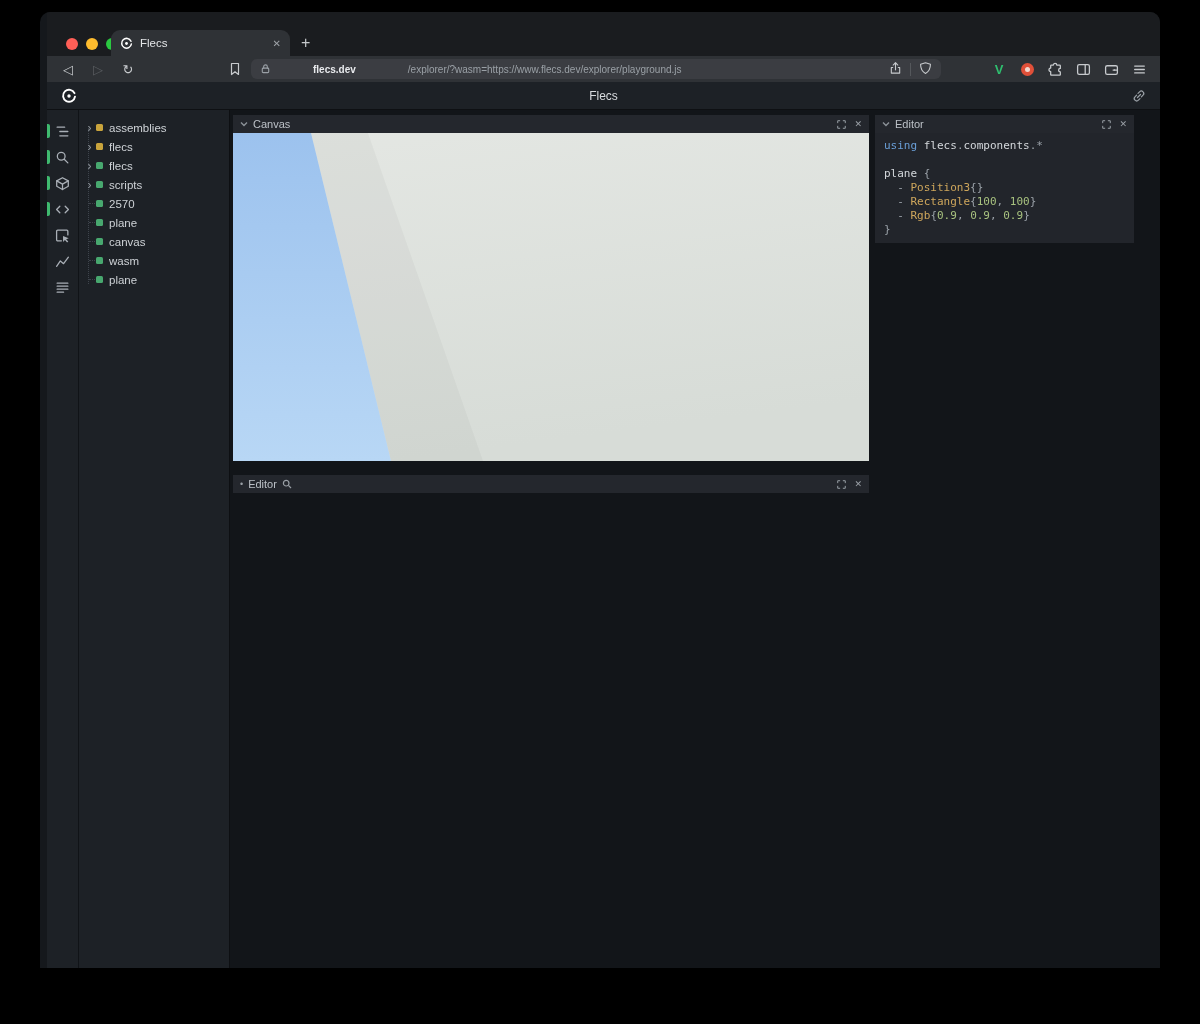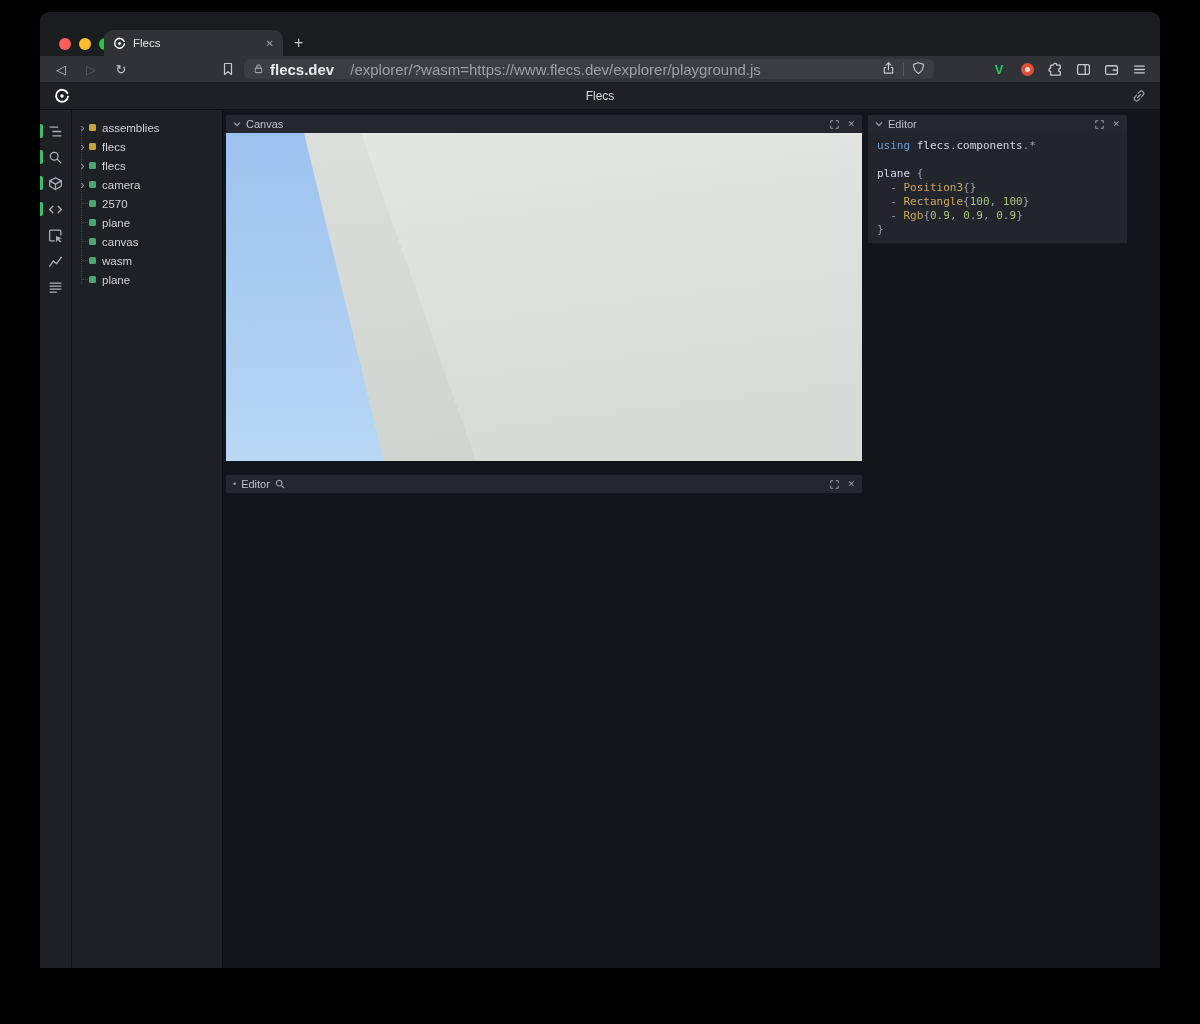--- a/index.html
+++ b/index.html
@@ -1,40 +1,40 @@
 <!DOCTYPE html>
 <html style="--module-swatch: #c9a43c; --entity-swatch: #48a86f; --rail-active: #3fba6f; --sky-top: #9cc2ee; --sky-bottom: #b8d7f5; --ground-top: #e4e7e3; --ground-bottom: #d7dcd7; --kw: #6a9fd8; --type: #cfa75c; --num: #a8c27f; --punct: #9aa1a8; --plain: #d4d8dc;"><head>
 <meta charset="utf-8">
 <style>
   * { box-sizing: border-box; margin: 0; padding: 0; }
   html,body { width:1200px; height:1024px; background:#000; font-family:"Liberation Sans",sans-serif; overflow:hidden; }
 
   .browser-window{ position:absolute; left:40px; top:12px; width:1120px; height:956px;
-    border-radius:10px 10px 0 0; overflow:hidden; background:#15181c; display:flex; flex-direction:column; }
+    border-radius:10px 10px 0 0; overflow:hidden; background:#15181c; display:flex; flex-direction:column;padding-left:7px; }
 
   
   .tab-strip{ height:44px; background:#1a1c1f; position:relative; flex:none; }
   .traffic-lights{ position:absolute; left:19px; top:26px; display:flex; gap:8px; }
   .tl{ width:12px; height:12px; border-radius:50%; }
   .tl.red{ background:#ff5f57; } .tl.yellow{ background:#febc2e; } .tl.green{ background:#2ac840; }
   .tab{ position:absolute; left:64px; top:18px; width:179px; height:26px; background:#2f3236;
     border-radius:9px 9px 0 0; display:flex; align-items:center; padding:0 9px; gap:7px; }
   .tab-title{ color:#e4e6e8; font-size:11.5px; flex:1; white-space:nowrap; overflow:hidden; }
   .tab-close{ color:#9ea2a7; font-size:10px; }
   .favicon svg, .app-logo svg{ display:block; }
   .new-tab{ position:absolute; left:254px; top:22px; color:#c6c9cc; font-size:16px; line-height:18px; }
 
   
   .toolbar{ height:26px; background:#2f3236; display:flex; align-items:center; padding:0 12px; flex:none; }
   .nav-btn{ width:18px; text-align:center; color:#c7cacd; font-size:13px; margin-right:12px; line-height:1; }
   .nav-btn.disabled{ color:#595c60; }
   .tb-spacer{ width:78px; }
   .bookmark-btn{ width:16px; display:flex; justify-content:center; margin-right:8px; }
   .url-field{ width:690px; height:20px; background:#3b3d42; border-radius:6px; display:flex;
-    align-items:center; padding:0 9px; font-size:15px; white-space:nowrap; overflow:hidden; }
+    align-items:center; padding:0 9px; font-size:10px; white-space:nowrap; overflow:hidden;gap:36px; }
   .url-lock{ margin-right:6px; display:flex; }
   .url-domain{ color:#e8eaed; font-weight:bold; }
   .url-path{ color:#9aa0a6;margin-left:16px; }
   .url-right{ margin-left:auto; display:flex; align-items:center; gap:8px; }
   .url-divider{ width:1px; height:13px; background:#55585c; }
   .toolbar-right{ margin-left:auto; display:flex; align-items:center; gap:10px; }
   .ext{ width:18px; height:18px; display:flex; align-items:center; justify-content:center; }
   .ext-v{ color:#2fbe6f; font-weight:bold; font-size:13px; }
   .ext-circle{ width:13px; height:13px; border-radius:50%; background:#e05039; position:relative; }
   .ext-circle::after{ content:""; position:absolute; left:4px; top:4px; width:5px; height:5px; border-radius:50%; background:#f2d9cf; }
@@ -254,21 +254,21 @@
               <span>flecs</span>
             </div>
             <div class="tree-row">
               <span class="tw chev">›</span>
               <span class="sq kind-entity"></span>
               <span>flecs</span>
             </div>
             <div class="tree-row">
               <span class="tw chev">›</span>
               <span class="sq kind-entity"></span>
-              <span>camera</span>
+              <span>scripts</span>
             </div>
             <div class="tree-row">
               <span class="tw tick"></span>
               <span class="sq kind-entity"></span>
               <span>2570</span>
             </div>
             <div class="tree-row">
               <span class="tw tick"></span>
               <span class="sq kind-entity"></span>
               <span>plane</span>

